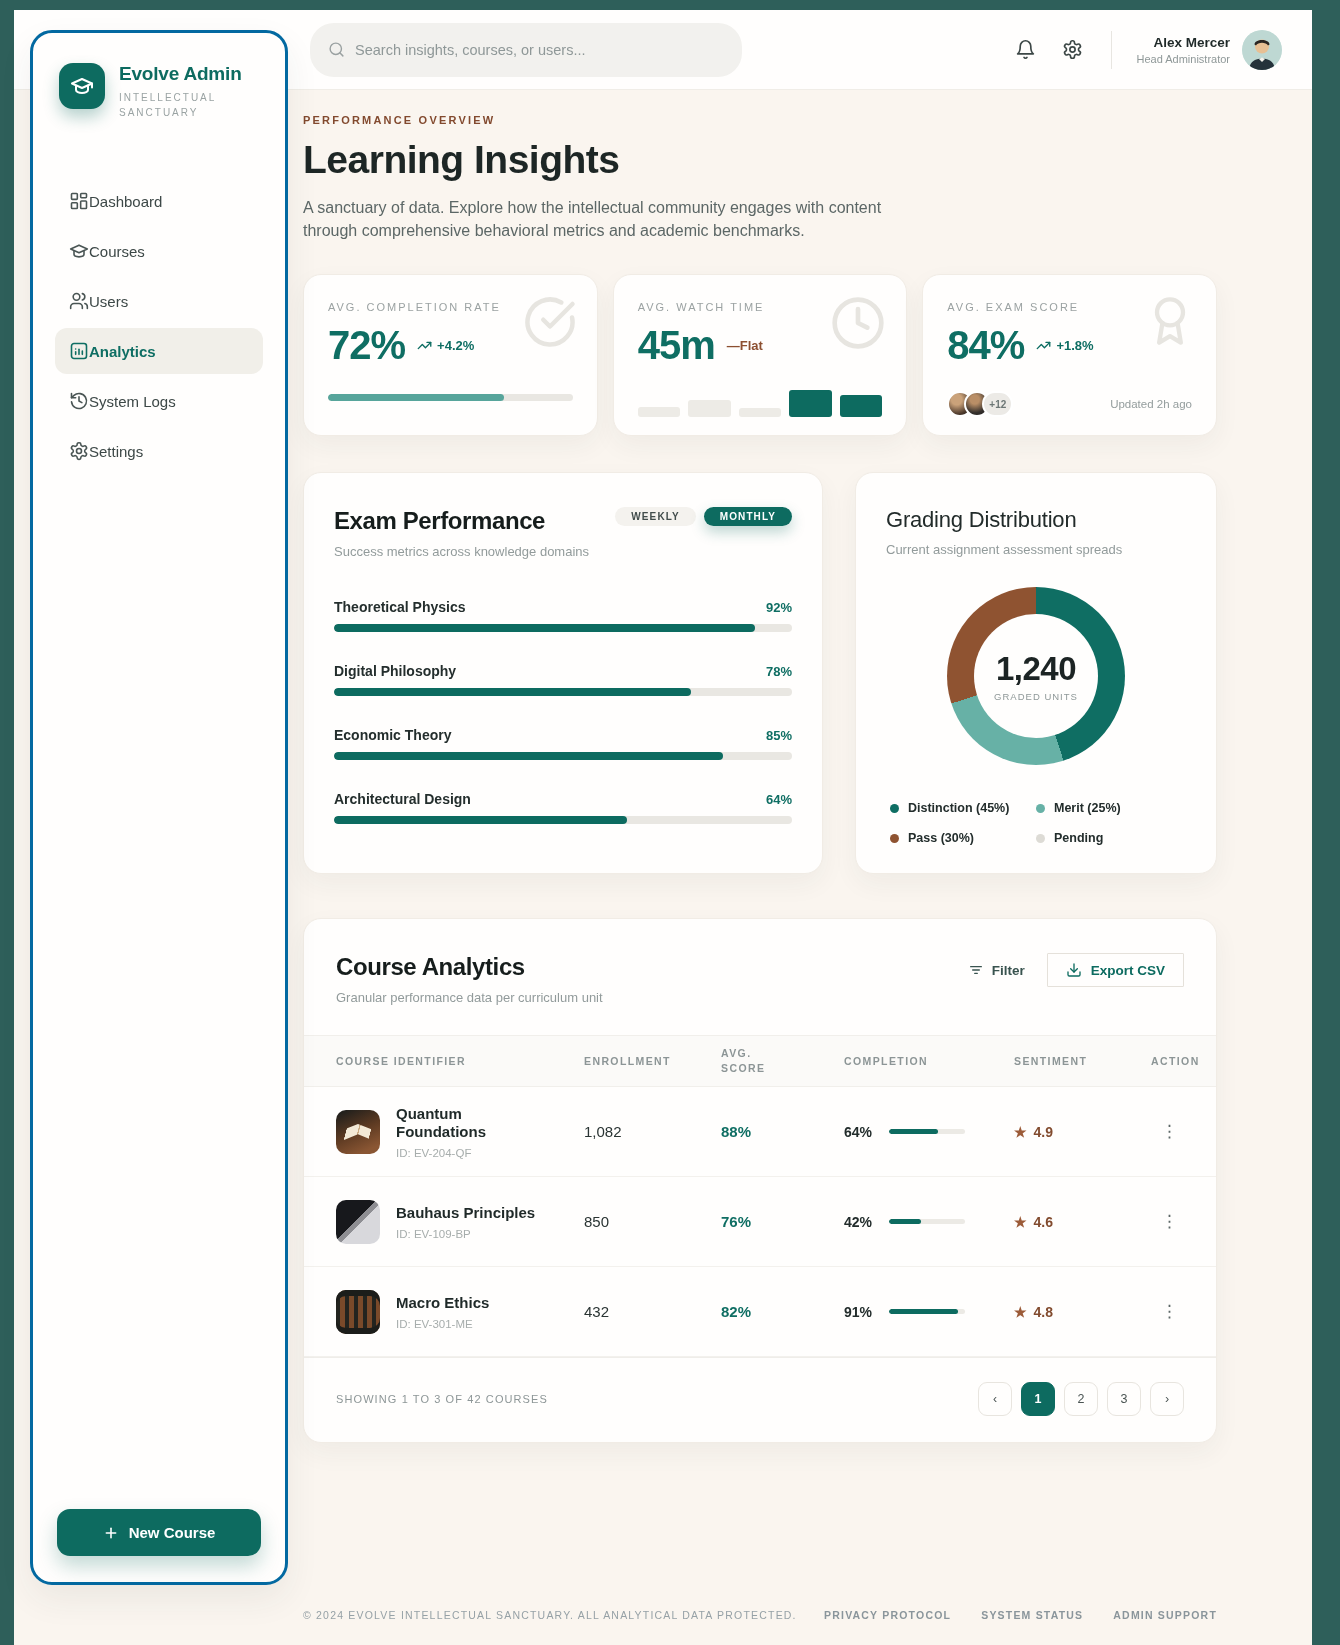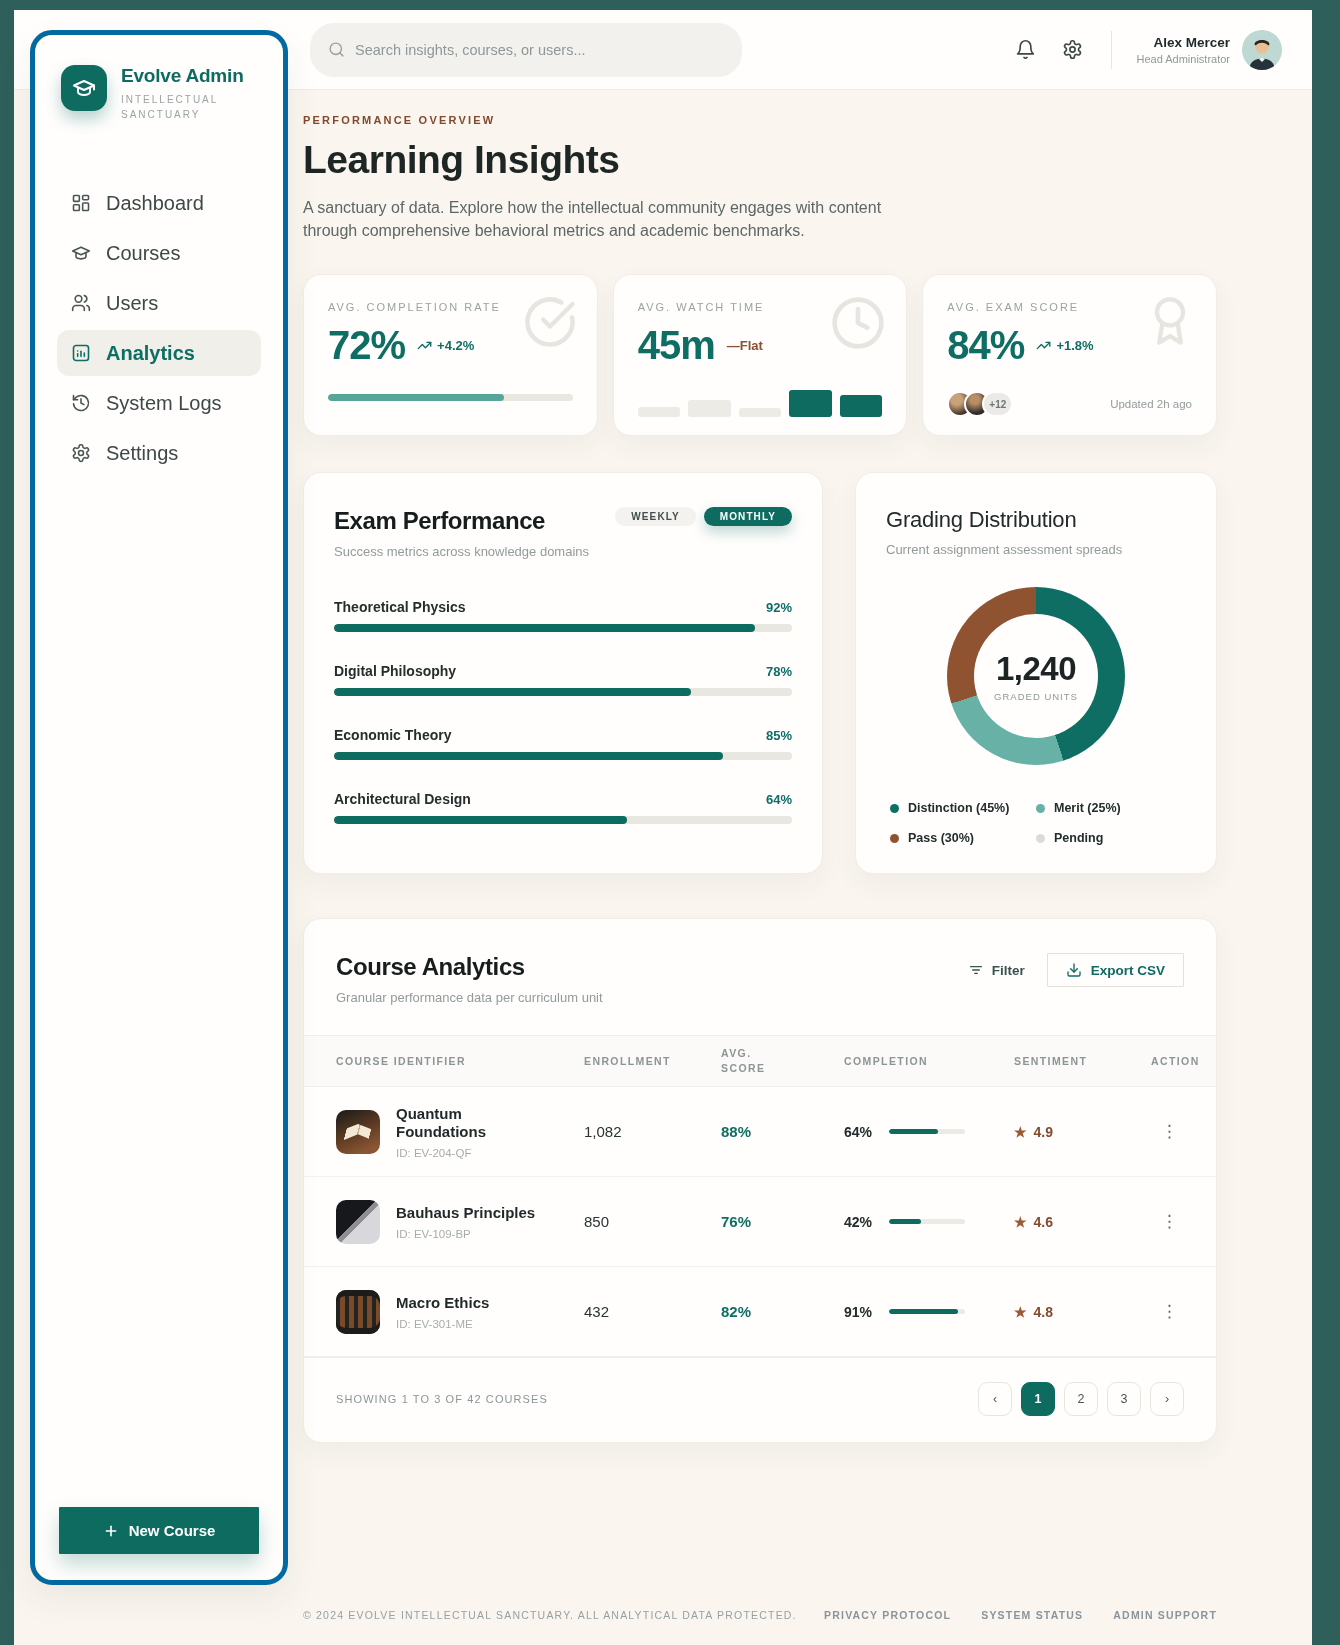--- a/index.html
+++ b/index.html
@@ -34,44 +34,44 @@
   .topbar-divider { width:1px; height:38px; background:#e8e6e1; margin:0 6px; }
   .user-block { display:flex; align-items:center; gap:12px; cursor:pointer; }
   .user-meta { text-align:right; }
   .user-name { font-size:13.5px; font-weight:bold; color:#1f2928; }
   .user-role { font-size:11px; color:#8f9898; margin-top:3px; }
   .avatar { width:40px; height:40px; border-radius:50%; overflow:hidden; background:#cfe3df; flex:none; }
 
   
   .sidebar {
     position:absolute; left:16px; top:20px; width:258px; height:1555px;
-    background:#fffefd; border:5px solid #0369a1; border-radius:22px;
+    background:#fffefd; border:3px solid #0369a1; border-radius:22px;
     box-shadow:0 14px 34px rgba(43,56,54,.07);
     padding:30px 22px 26px; z-index:5;
   }
   .brand { display:flex; gap:14px; align-items:flex-start; padding-left:4px; }
   .brand-logo {
     width:46px; height:46px; border-radius:14px; background:#0d6b60; flex:none;
     display:flex; align-items:center; justify-content:center;
     box-shadow:0 8px 16px rgba(13,107,96,.3);
   }
   .brand-name { font-size:19px; font-weight:bold; color:#0d6b60; letter-spacing:-.2px; }
   .brand-tagline { font-size:10px; letter-spacing:2px; color:#9aa3a3; margin-top:5px; line-height:1.5; }
   .nav { margin-top:58px; display:flex; flex-direction:column; gap:4px; }
   .nav-item {
-    display:flex; align-items:center; gap:15px; height:46px; padding:0 14px;
-    border-radius:12px; font-size:20px; color:#3d4847; cursor:pointer; border:none; background:none;
+    display:flex; align-items:center; height:46px; padding:0 14px;
+    border-radius:12px; font-size:15px; color:#3d4847; cursor:pointer; border:none; background:none;
     font-family:"Liberation Sans", sans-serif; text-align:left;
   }
   .nav-item svg { stroke:#4a5554; flex:none; }
   .nav-item.active { background:#f1efe9; color:#0e6e63; font-weight:bold; }
   .nav-item.active svg { stroke:#0e6e63; }
   .new-course-btn {
     position:absolute; left:24px; right:24px; bottom:26px; height:47px;
-    background:#0d6b60; color:#fff; border:none; border-radius:1px;
+    background:#0d6b60; color:#fff; border:none; border-radius:13px;
     font-family:"Liberation Sans", sans-serif; font-size:15px; font-weight:bold;
     display:flex; align-items:center; justify-content:center; gap:10px; cursor:pointer;
     box-shadow:0 10px 20px rgba(13,107,96,.25);
   }
 
   
   .main { margin-left:289px; width:914px; padding-top:24px; min-height:1553px; display:flex; flex-direction:column; }
   .eyebrow { font-size:11px; font-weight:bold; letter-spacing:2.2px; color:#82492e; }
   .page-title { font-size:39px; font-weight:bold; color:#1d2625; letter-spacing:-.5px; margin-top:12px; }
   .page-sub { font-size:16px; color:#5c6766; line-height:1.45; margin-top:14px; max-width:620px; }

